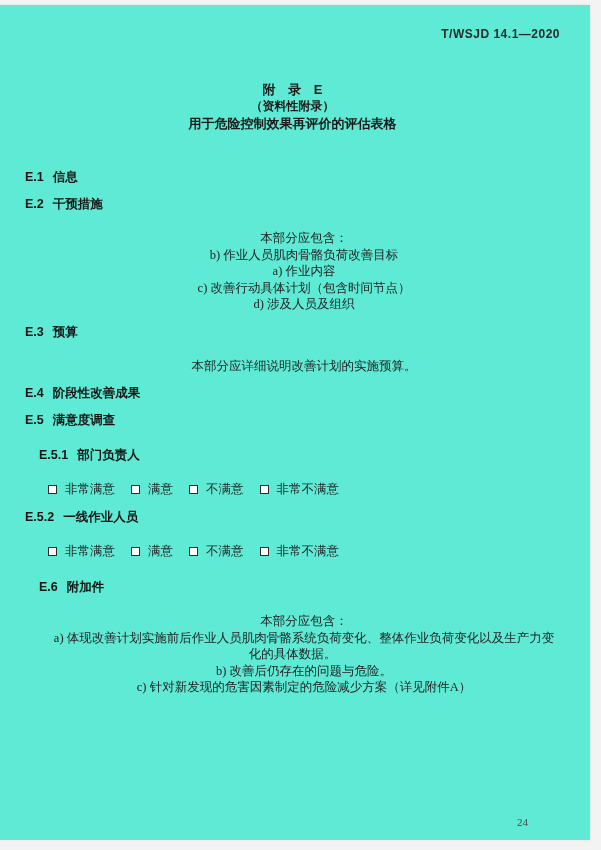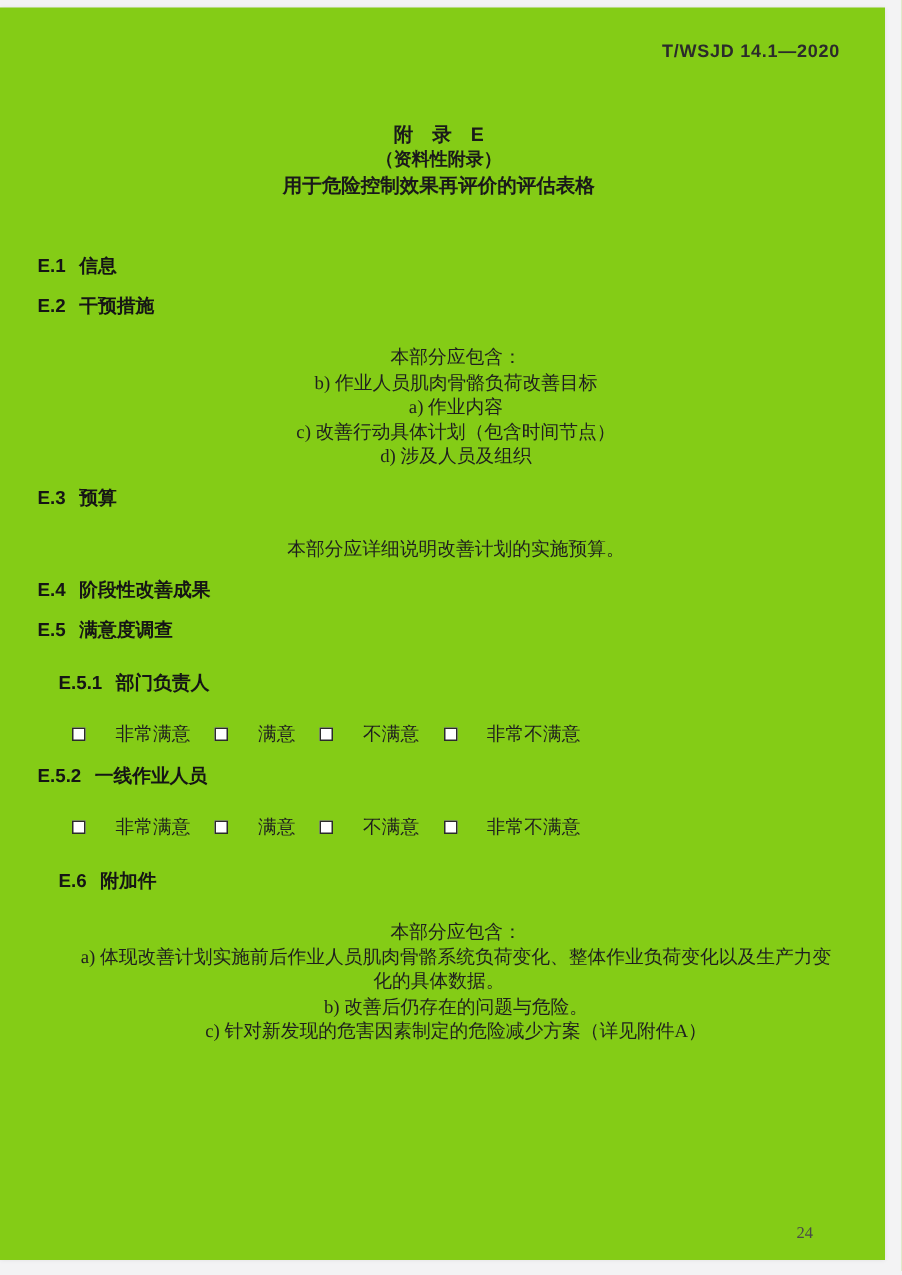--- a/index.html
+++ b/index.html
@@ -14,21 +14,21 @@
     height: 850px;
     background: #f3f3f4;
     overflow: hidden;
   }
   .page {
     position: absolute;
     left: 0;
     top: 5px;
     width: 590px;
     height: 835px;
-    background: #84cc16;
+    background: #5eead4;
     padding: 0 30px 0 25px;
     box-shadow: 0 0 3px rgba(0,0,0,0.08);
   }
   .doc-header {
     margin-top: 22px;
     text-align: right;
     font-family: "Liberation Sans", "DejaVu Sans", sans-serif;
     font-weight: bold;
     font-size: 12px;
     color: #2b2b2b;
@@ -101,34 +101,34 @@
     margin-top: 18px;
     padding-left: 23px;
     display: flex;
     gap: 16px;
     font-size: 12.5px;
     color: #1f1f1f;
   }
   .cb-item {
     display: inline-flex;
     align-items: center;
-    gap: 20px;
+    gap: 8px;
     cursor: pointer;
     white-space: nowrap;
   }
   .cb {
     display: inline-block;
     width: 9px;
     height: 9px;
     border: 1px solid #2b2b2b;
     background: #fff;
   }
   .page-number {
     position: absolute;
-    right: 48px;
+    right: 62px;
     bottom: 12px;
     font-size: 11px;
     color: #4a4a4a;
     margin-left: 28px;
   }
 </style>
 </head>
 <body>
 
 <div class="canvas">

